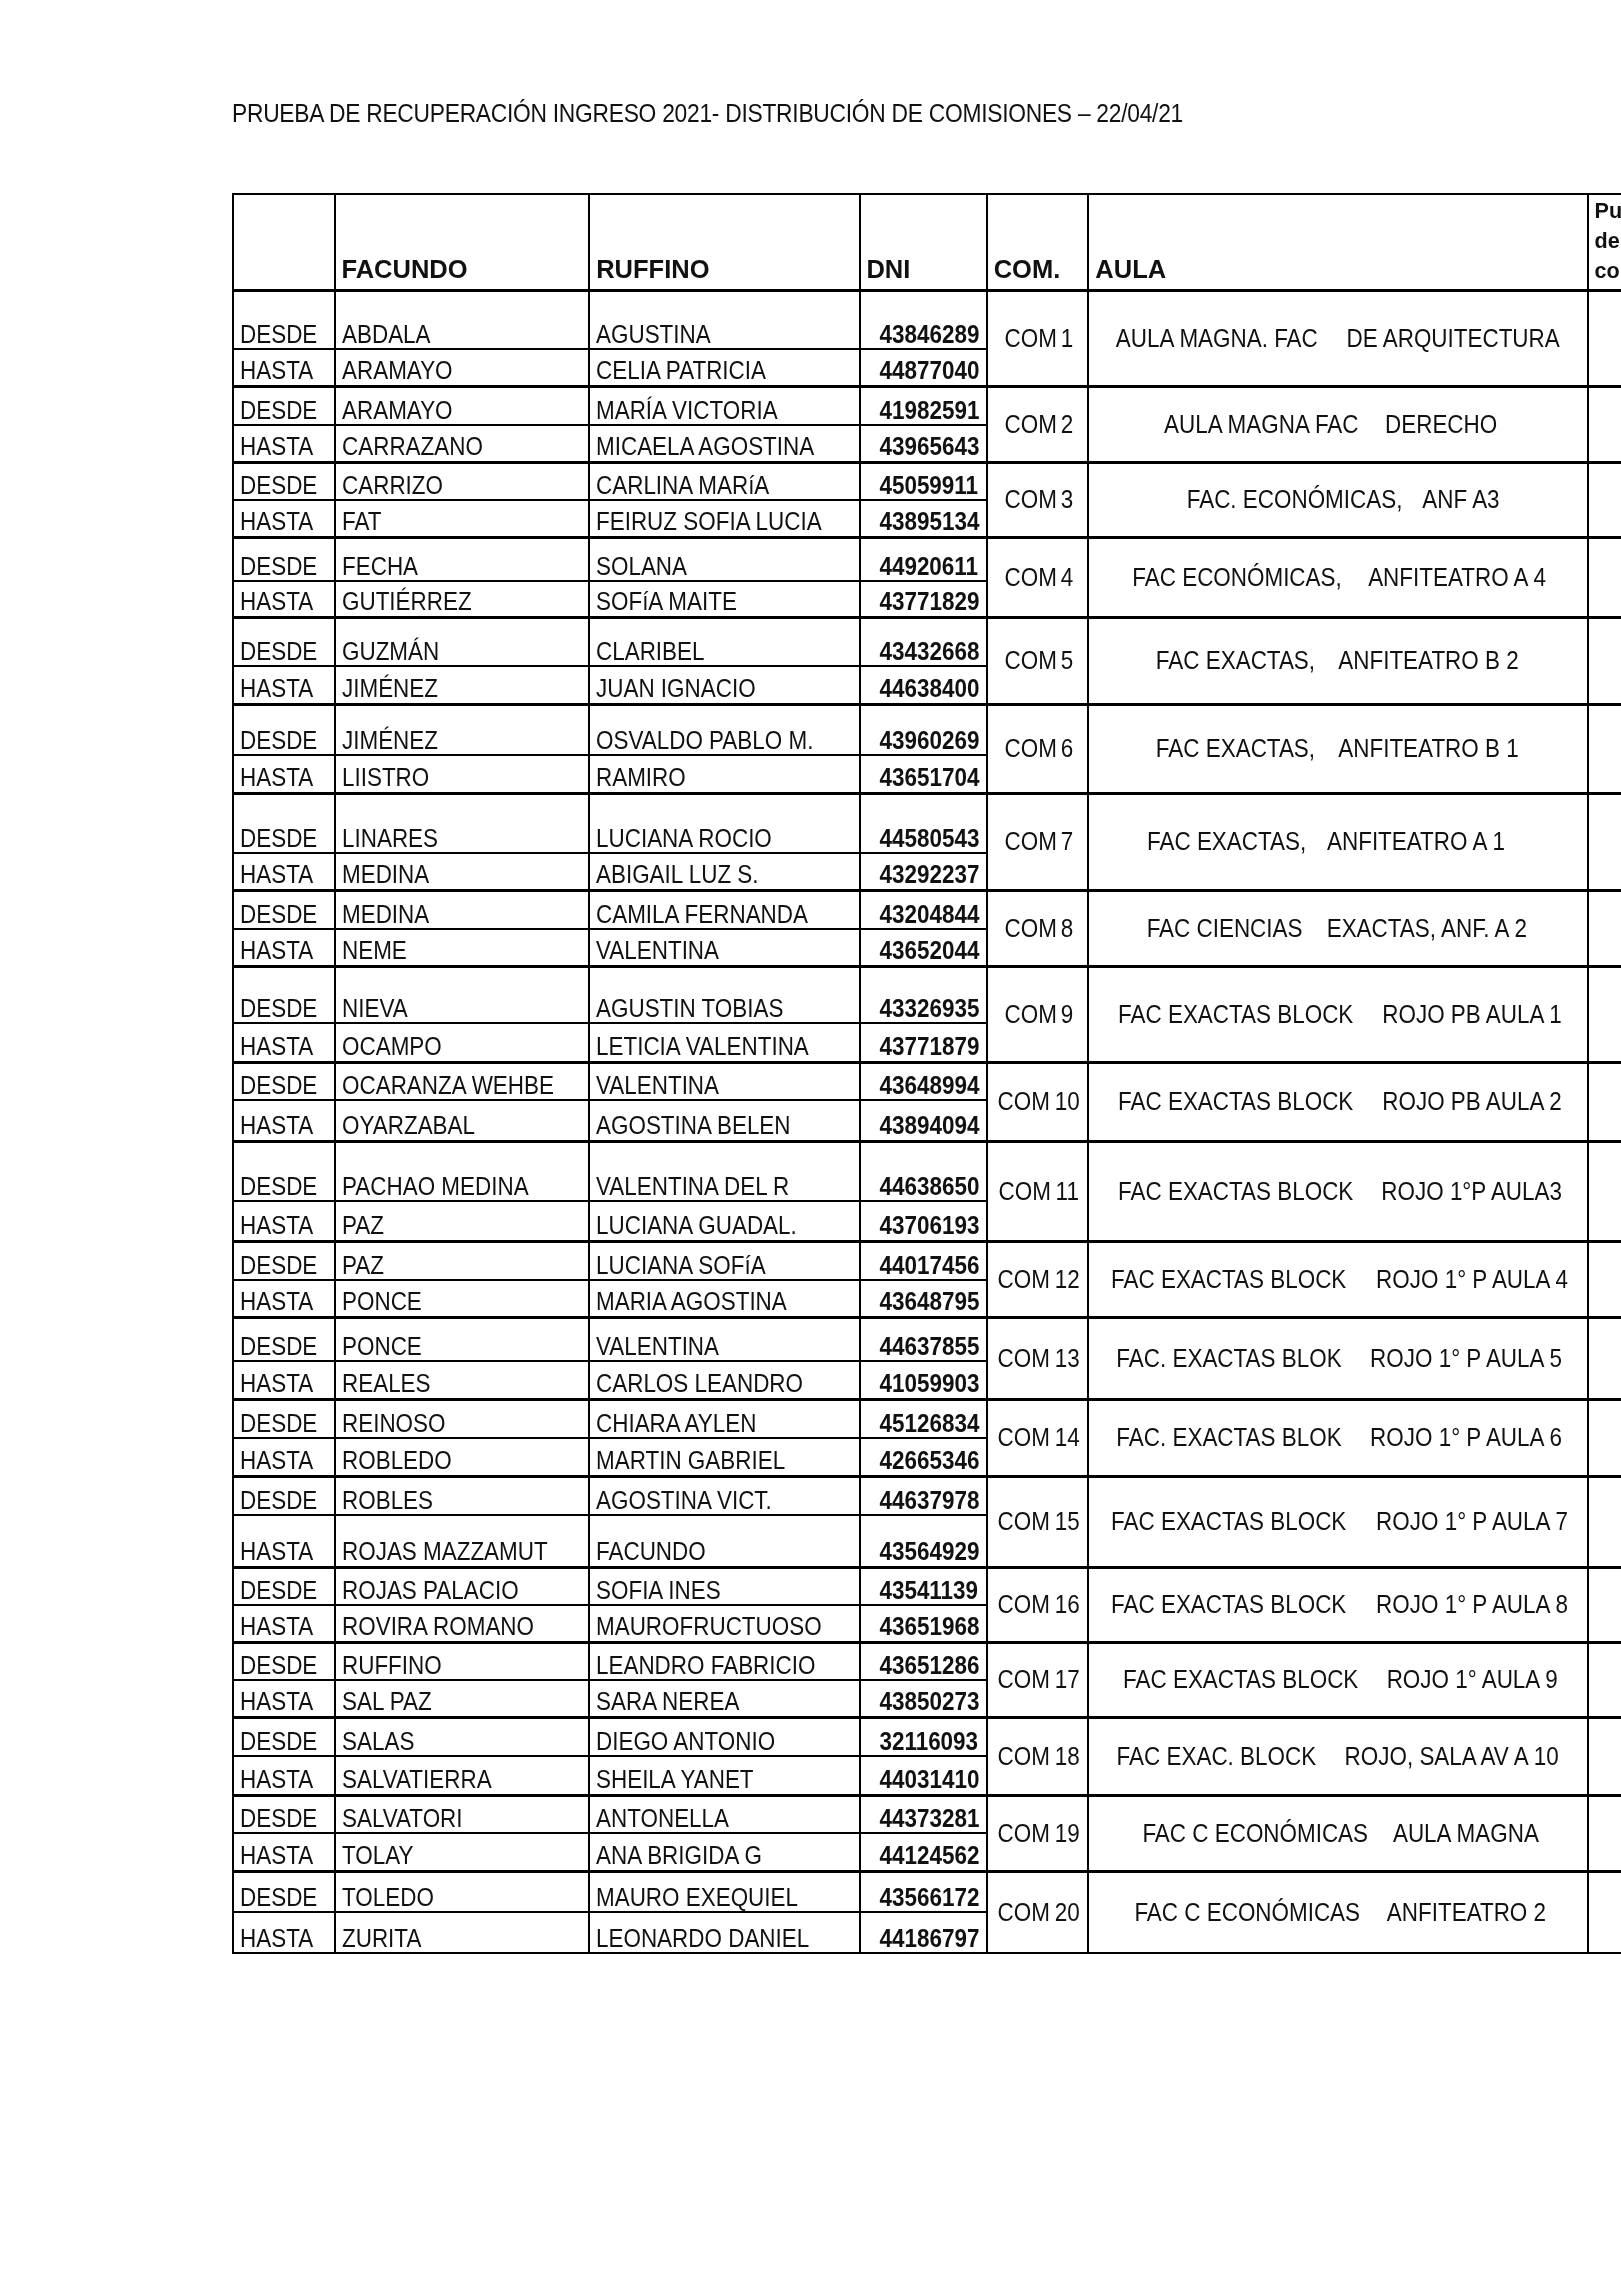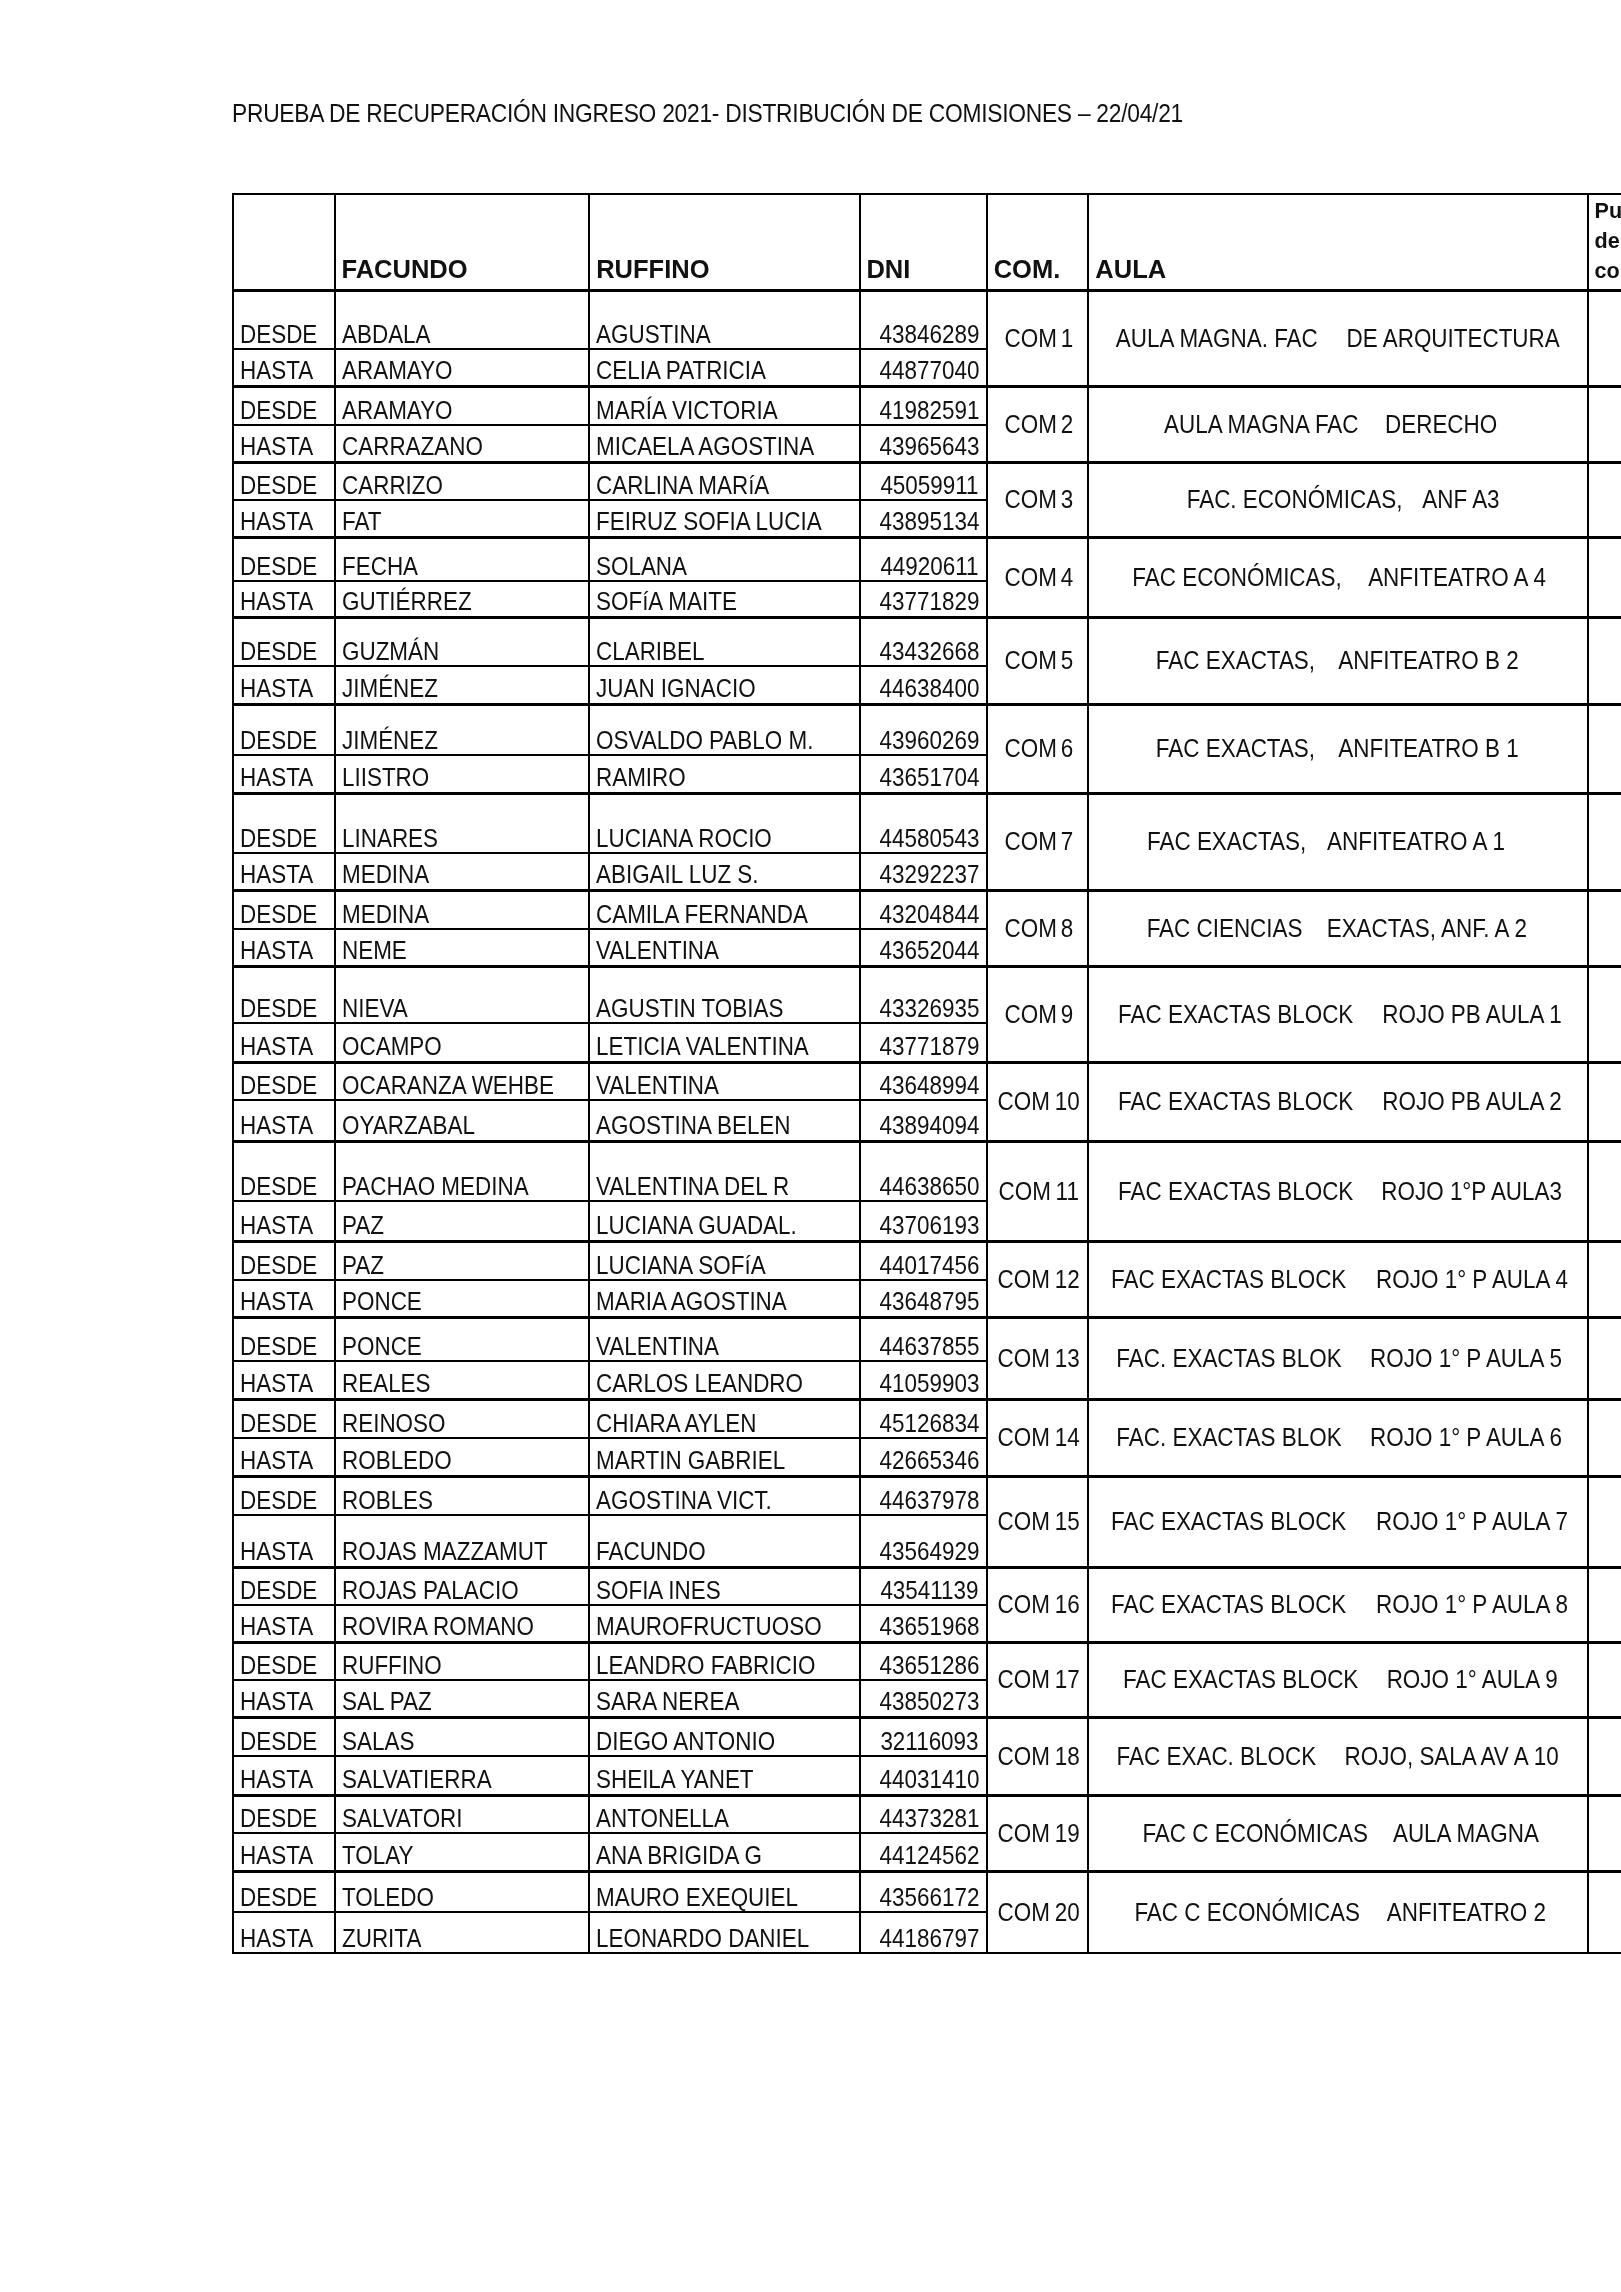--- a/index.html
+++ b/index.html
@@ -7,21 +7,21 @@
          font-family: "Liberation Sans", sans-serif; color: #111; }
   .title { position: absolute; left: 232px; top: 98px; font-size: 26.5px; letter-spacing: -0.3px;
            white-space: nowrap; transform: scaleX(0.86); transform-origin: left top; }
   table { position: absolute; left: 232px; top: 193px; border-collapse: collapse; table-layout: fixed;
           border: 2.9px solid #000; }
   td, th { border: 2px solid #000; padding: 0 5.9px; font-size: 25.5px; font-weight: normal;
            white-space: nowrap; overflow: hidden; vertical-align: bottom; line-height: 1.1; }
   th { font-weight: bold; text-align: left; padding-bottom: 5.9px; }
   th.puesto { font-size: 21.6px; line-height: 1.4; padding-bottom: 2px; }
   td .sq { display: inline-block; transform: scaleX(0.88); transform-origin: left bottom; }
-  td.num { text-align: center; }
+  td.num { text-align: left; font-weight: bold; }
   td.num .sq { transform-origin: right bottom; }
   td.com, td.aula, td.puesto { text-align: center; vertical-align: middle; margin-left: 36px; }
   td.com .sq, td.aula .sq { transform-origin: center; }
   td.aula.left { text-align: center; }
   td.aula.left .sq { transform-origin: left center; }
   td.puesto { vertical-align: bottom; }
   td.puesto.top { vertical-align: top; padding-top: 13.7px; }
   tr.group-start td { border-top: 3.9px solid #000; }
   .cell-line { display: block; }
 </style>

